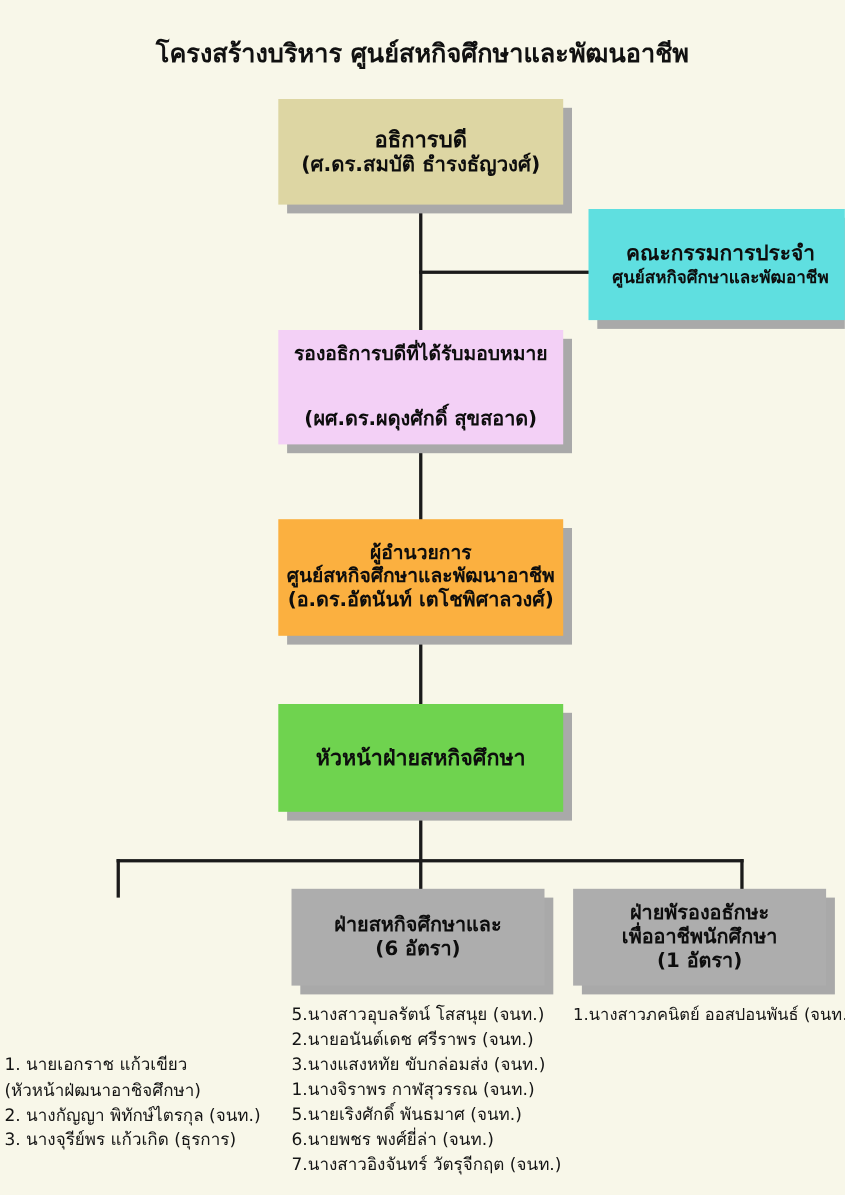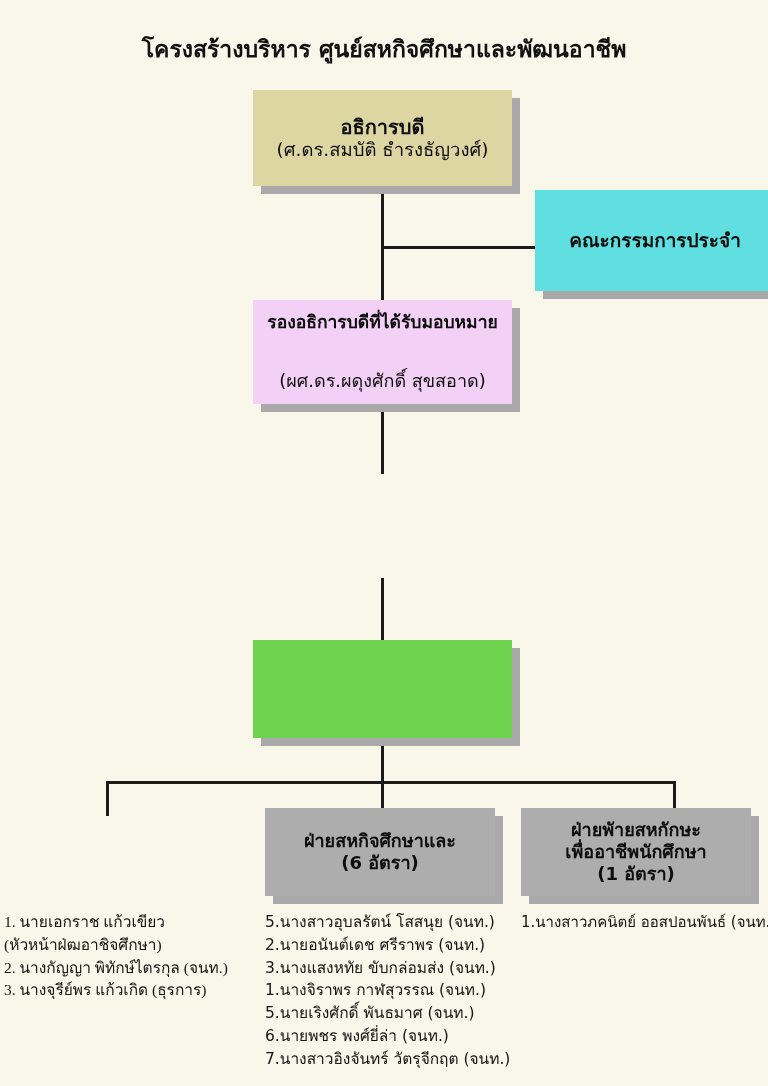--- a/index.html
+++ b/index.html
@@ -57,21 +57,21 @@
     top: 0;
     width: 100%;
     height: 100%;
     z-index: -1;
   }
   .line1 {
     font-weight: bold;
     line-height: 1.22;
   }
   .line2 {
-    font-weight: normal;
+    font-weight: bold;
     line-height: 1.22;
   }
   .line-b {
     font-weight: bold;
     line-height: 1.22;
   }
 
   
   .conn {
     position: absolute;
@@ -115,54 +115,63 @@
     <div class="shadow" style="left:8px; top:8px; width:259px; height:96px;"></div>
     <div class="face" style="background:#ddd6a3;"></div>
     <div class="line1">อธิการบดี</div>
     <div class="line2" style="font-size:18.5px;">(ศ.ดร.สมบัติ  ธำรงธัญวงศ์)</div>
   </div>
 
   <div class="node" style="left:535px; top:190px; width:240px; height:101px; font-size:19px;">
     <div class="shadow" style="left:8px; top:8px; width:240px; height:101px;"></div>
     <div class="face" style="background:#5fdfe0;"></div>
     <div class="line1">คณะกรรมการประจำ</div>
+    <div class="line-b" style="font-size:15.5px;">ศูนย์สหกิจศึกษาและพัฒอาชีพ</div>
   </div>
 
   <div class="node" style="left:253px; top:300px; width:259px; height:104px; font-size:17.5px;gap:36px;">
     <div class="shadow" style="left:8px; top:8px; width:259px; height:104px;"></div>
     <div class="face" style="background:#f3d0f6;"></div>
     <div class="line1">รองอธิการบดีที่ได้รับมอบหมาย</div>
     <div class="line2" style="font-size:18px;">(ผศ.ดร.ผดุงศักดิ์  สุขสอาด)</div>
   </div>
 
+  <div class="node" style="left:253px; top:472px; width:259px; height:106px; font-size:17.5px;">
+    <div class="shadow" style="left:8px; top:8px; width:259px; height:106px;"></div>
+    <div class="face" style="background:#fbb040;"></div>
+    <div class="line1">ผู้อำนวยการ</div>
+    <div class="line1">ศูนย์สหกิจศึกษาและพัฒนาอาชีพ</div>
+    <div class="line2" style="font-size:18px;">(อ.ดร.อัตนันท์  เตโชพิศาลวงศ์)</div>
+  </div>
 
   <div class="node" style="left:253px; top:640px; width:259px; height:98px; font-size:19.5px;">
     <div class="shadow" style="left:8px; top:8px; width:259px; height:98px;"></div>
     <div class="face" style="background:#6fd34f;"></div>
+    <div class="line1">หัวหน้าฝ่ายสหกิจศึกษา</div>
   </div>
 
 
   <div class="node" style="left:265px; top:808px; width:230px; height:88px; font-size:18px;">
     <div class="shadow" style="left:8px; top:8px; width:230px; height:88px;"></div>
     <div class="face" style="background:#adadad;"></div>
     <div class="line1">ฝ่ายสหกิจศึกษาและ</div>
     <div class="line1">(6 อัตรา)</div>
   </div>
 
   <div class="node" style="left:521px; top:808px; width:230px; height:88px; font-size:18px;">
     <div class="shadow" style="left:8px; top:8px; width:230px; height:88px;"></div>
     <div class="face" style="background:#adadad;"></div>
-    <div class="line1">ฝ่ายพัายสหกักษะ</div>
+    <div class="line1">ฝ่ายพัรองอธักษะ</div>
     <div class="line1">เพื่ออาชีพนักศึกษา</div>
     <div class="line1">(1 อัตรา)</div>
   </div>
 
-  <div class="staff-list" style="left:4px; top:911px; width:258px;font-family:Liberation Serif, serif;">
+  <div class="staff-list" style="left:4px; top:957px; width:258px;">
     <div class="staff-row">1. นายเอกราช  แก้วเขียว</div>
-    <div class="staff-row">(หัวหน้าฝ่ฒอาชิจศึกษา)</div>
+    <div class="staff-row">(หัวหน้าฝ่ฒนาอาชิจศึกษา)</div>
     <div class="staff-row">2. นางกัญญา  พิทักษ์ไตรกุล (จนท.)</div>
     <div class="staff-row">3. นางจุรีย์พร  แก้วเกิด (ธุรการ)</div>
   </div>
 
   <div class="staff-list" style="left:265px; top:911px; width:262px;">
     <div class="staff-row">5.นางสาวอุบลรัตน์  โสสนุย (จนท.)</div>
     <div class="staff-row">2.นายอนันต์เดช  ศรีราพร (จนท.)</div>
     <div class="staff-row">3.นางแสงหทัย  ขับกล่อมส่ง (จนท.)</div>
     <div class="staff-row">1.นางจิราพร  กาฬสุวรรณ (จนท.)</div>
     <div class="staff-row">5.นายเริงศักดิ์  พันธมาศ (จนท.)</div>

